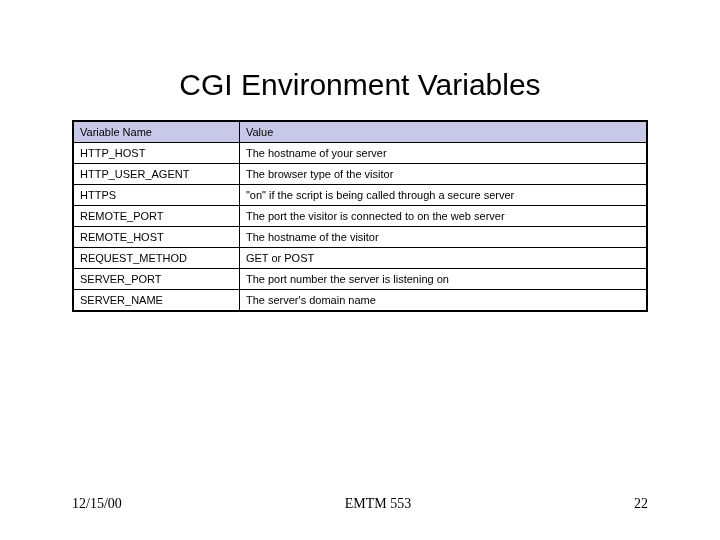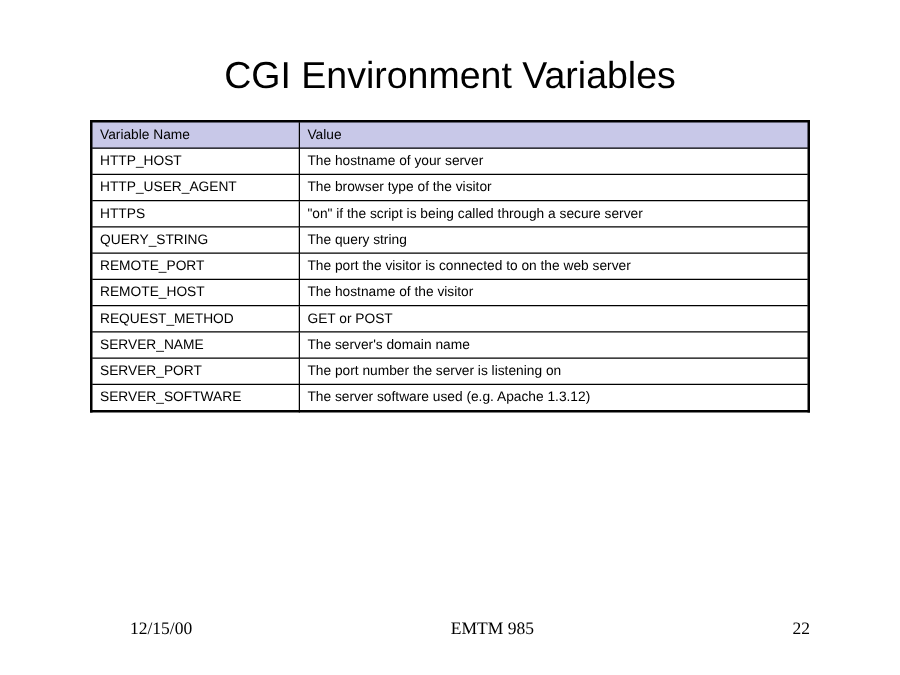--- a/index.html
+++ b/index.html
@@ -5,21 +5,21 @@
   * { margin: 0; padding: 0; box-sizing: border-box; }
   body {
     width: 720px;
     height: 540px;
     background: #ffffff;
     font-family: Georgia, 'Times New Roman', serif;
     position: relative;
     overflow: hidden;
   }
   .slide {
-    padding: 44px 72px 40px 72px;
+    padding: 68px 72px 40px 72px;
     height: 100%;
     position: relative;
   }
   .title {
     font-family: Arial, Helvetica, sans-serif;
     font-size: 30px;
     font-weight: normal;
     text-align: center;
     margin-bottom: 18px;
     color: #000;
@@ -46,21 +46,21 @@
   col.col2 { width: 71%; }
   .footer {
     position: absolute;
     bottom: 28px;
     left: 72px;
     right: 72px;
     font-family: 'Times New Roman', Times, serif;
     font-size: 14px;
     color: #000;
   }
-  .footer-date { float: left; margin-left: 32px; }
+  .footer-date { float: left; }
   .footer-center { text-align: center; }
   .footer-page { float: right; }
 </style>
 </head>
 <body>
 
 <div class="slide">
 
   <h1 class="title">CGI Environment Variables</h1>
 
@@ -82,49 +82,41 @@
       </tr>
       <tr>
         <td>HTTP_USER_AGENT</td>
         <td>The browser type of the visitor</td>
       </tr>
       <tr>
         <td>HTTPS</td>
         <td>"on" if the script is being called through a secure server</td>
       </tr>
       <tr>
-        <td>QUERY_STRING</td>
-        <td>The query string</td>
-      </tr>
-      <tr>
         <td>REMOTE_PORT</td>
         <td>The port the visitor is connected to on the web server</td>
       </tr>
       <tr>
         <td>REMOTE_HOST</td>
         <td>The hostname of the visitor</td>
       </tr>
       <tr>
         <td>REQUEST_METHOD</td>
         <td>GET or POST</td>
       </tr>
       <tr>
-        <td>SERVER_NAME</td>
-        <td>The server's domain name</td>
-      </tr>
-      <tr>
         <td>SERVER_PORT</td>
         <td>The port number the server is listening on</td>
       </tr>
       <tr>
-        <td>SERVER_SOFTWARE</td>
-        <td>The server software used (e.g. Apache 1.3.12)</td>
+        <td>SERVER_NAME</td>
+        <td>The server's domain name</td>
       </tr>
     </tbody>
   </table>
 
   <div class="footer">
     <span class="footer-date">12/15/00</span>
     <span class="footer-page">22</span>
-    <div class="footer-center">EMTM 985</div>
+    <div class="footer-center">EMTM 553</div>
   </div>
 
 </div>
 
 </body></html>

